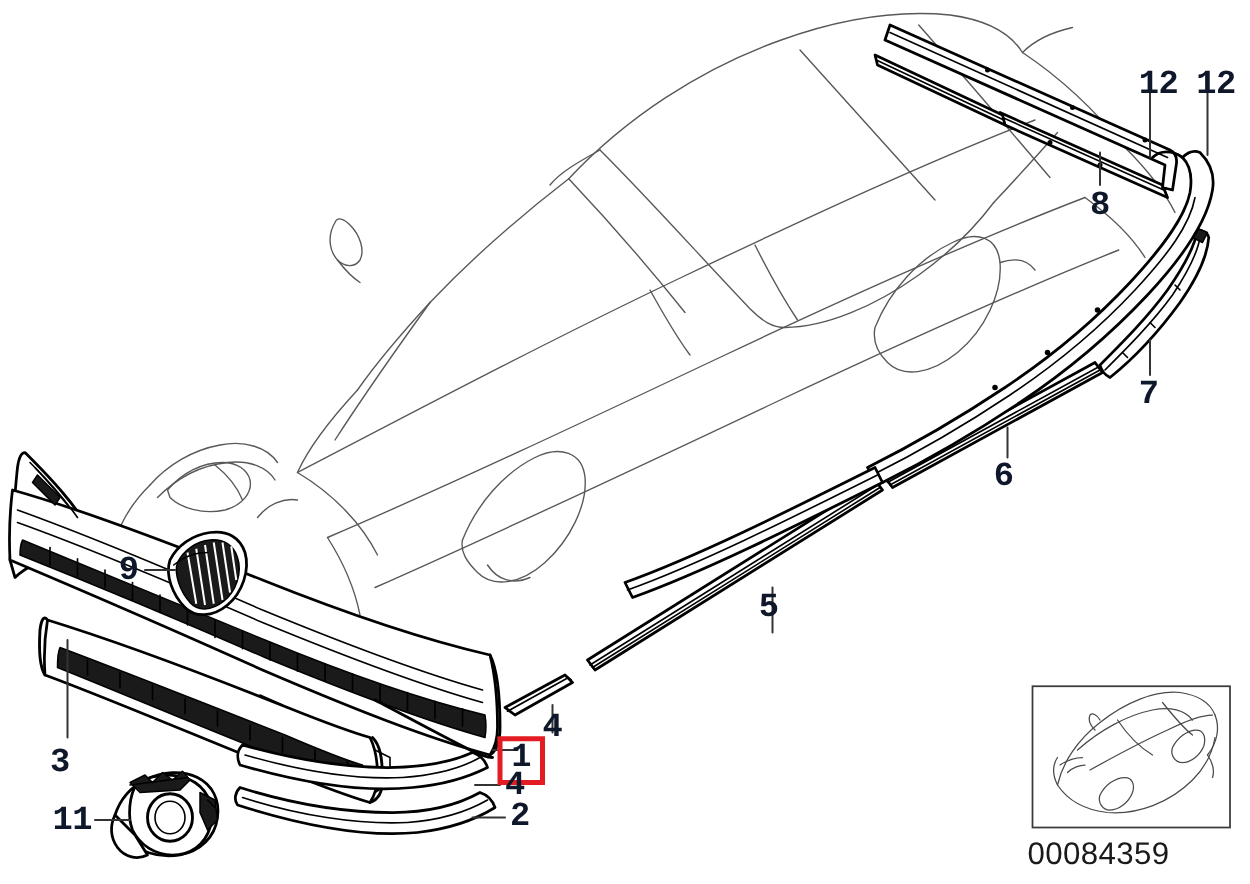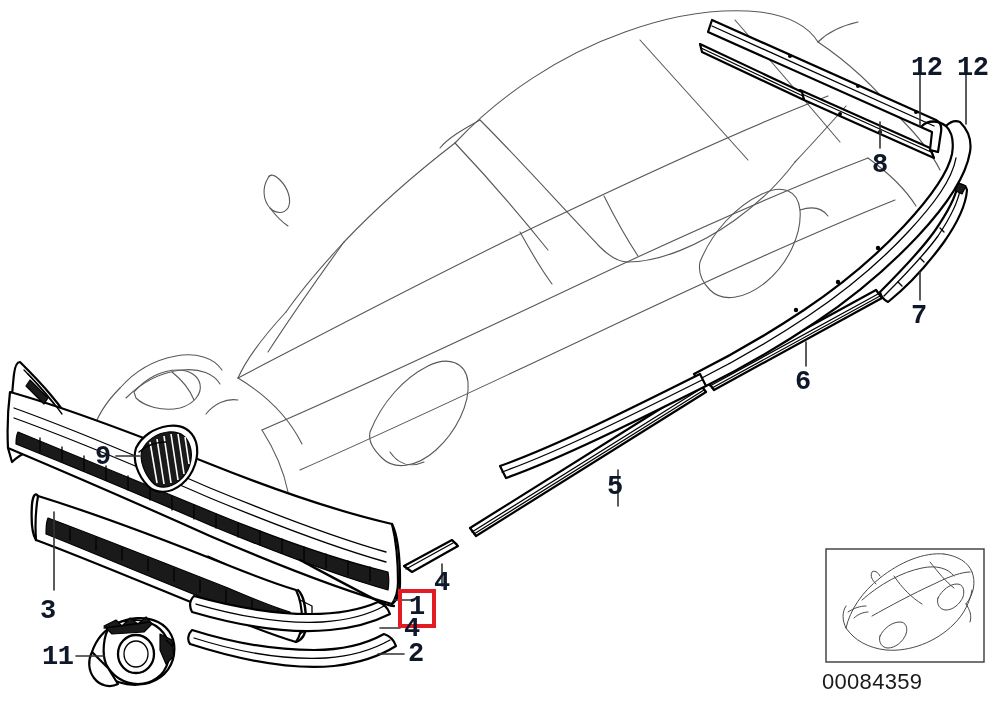--- a/index.html
+++ b/index.html
@@ -92,21 +92,21 @@
   .part-label.highlight {
     border: 4px solid #e31c23;
     padding: 1px 7px 3px 7px;
     box-sizing: border-box;
   }
   #figure-number {
     position: absolute;
     left: 822px;
     top: 669px;
     font-family: "Liberation Sans", sans-serif;
-    font-size: 22px;
+    font-size: 25px;
     color: #1a1a1a;
     letter-spacing: 0.3px;
     text-align: right;
   }
 </style>
 </head>
 <body>
 
 <div id="stage">
 

